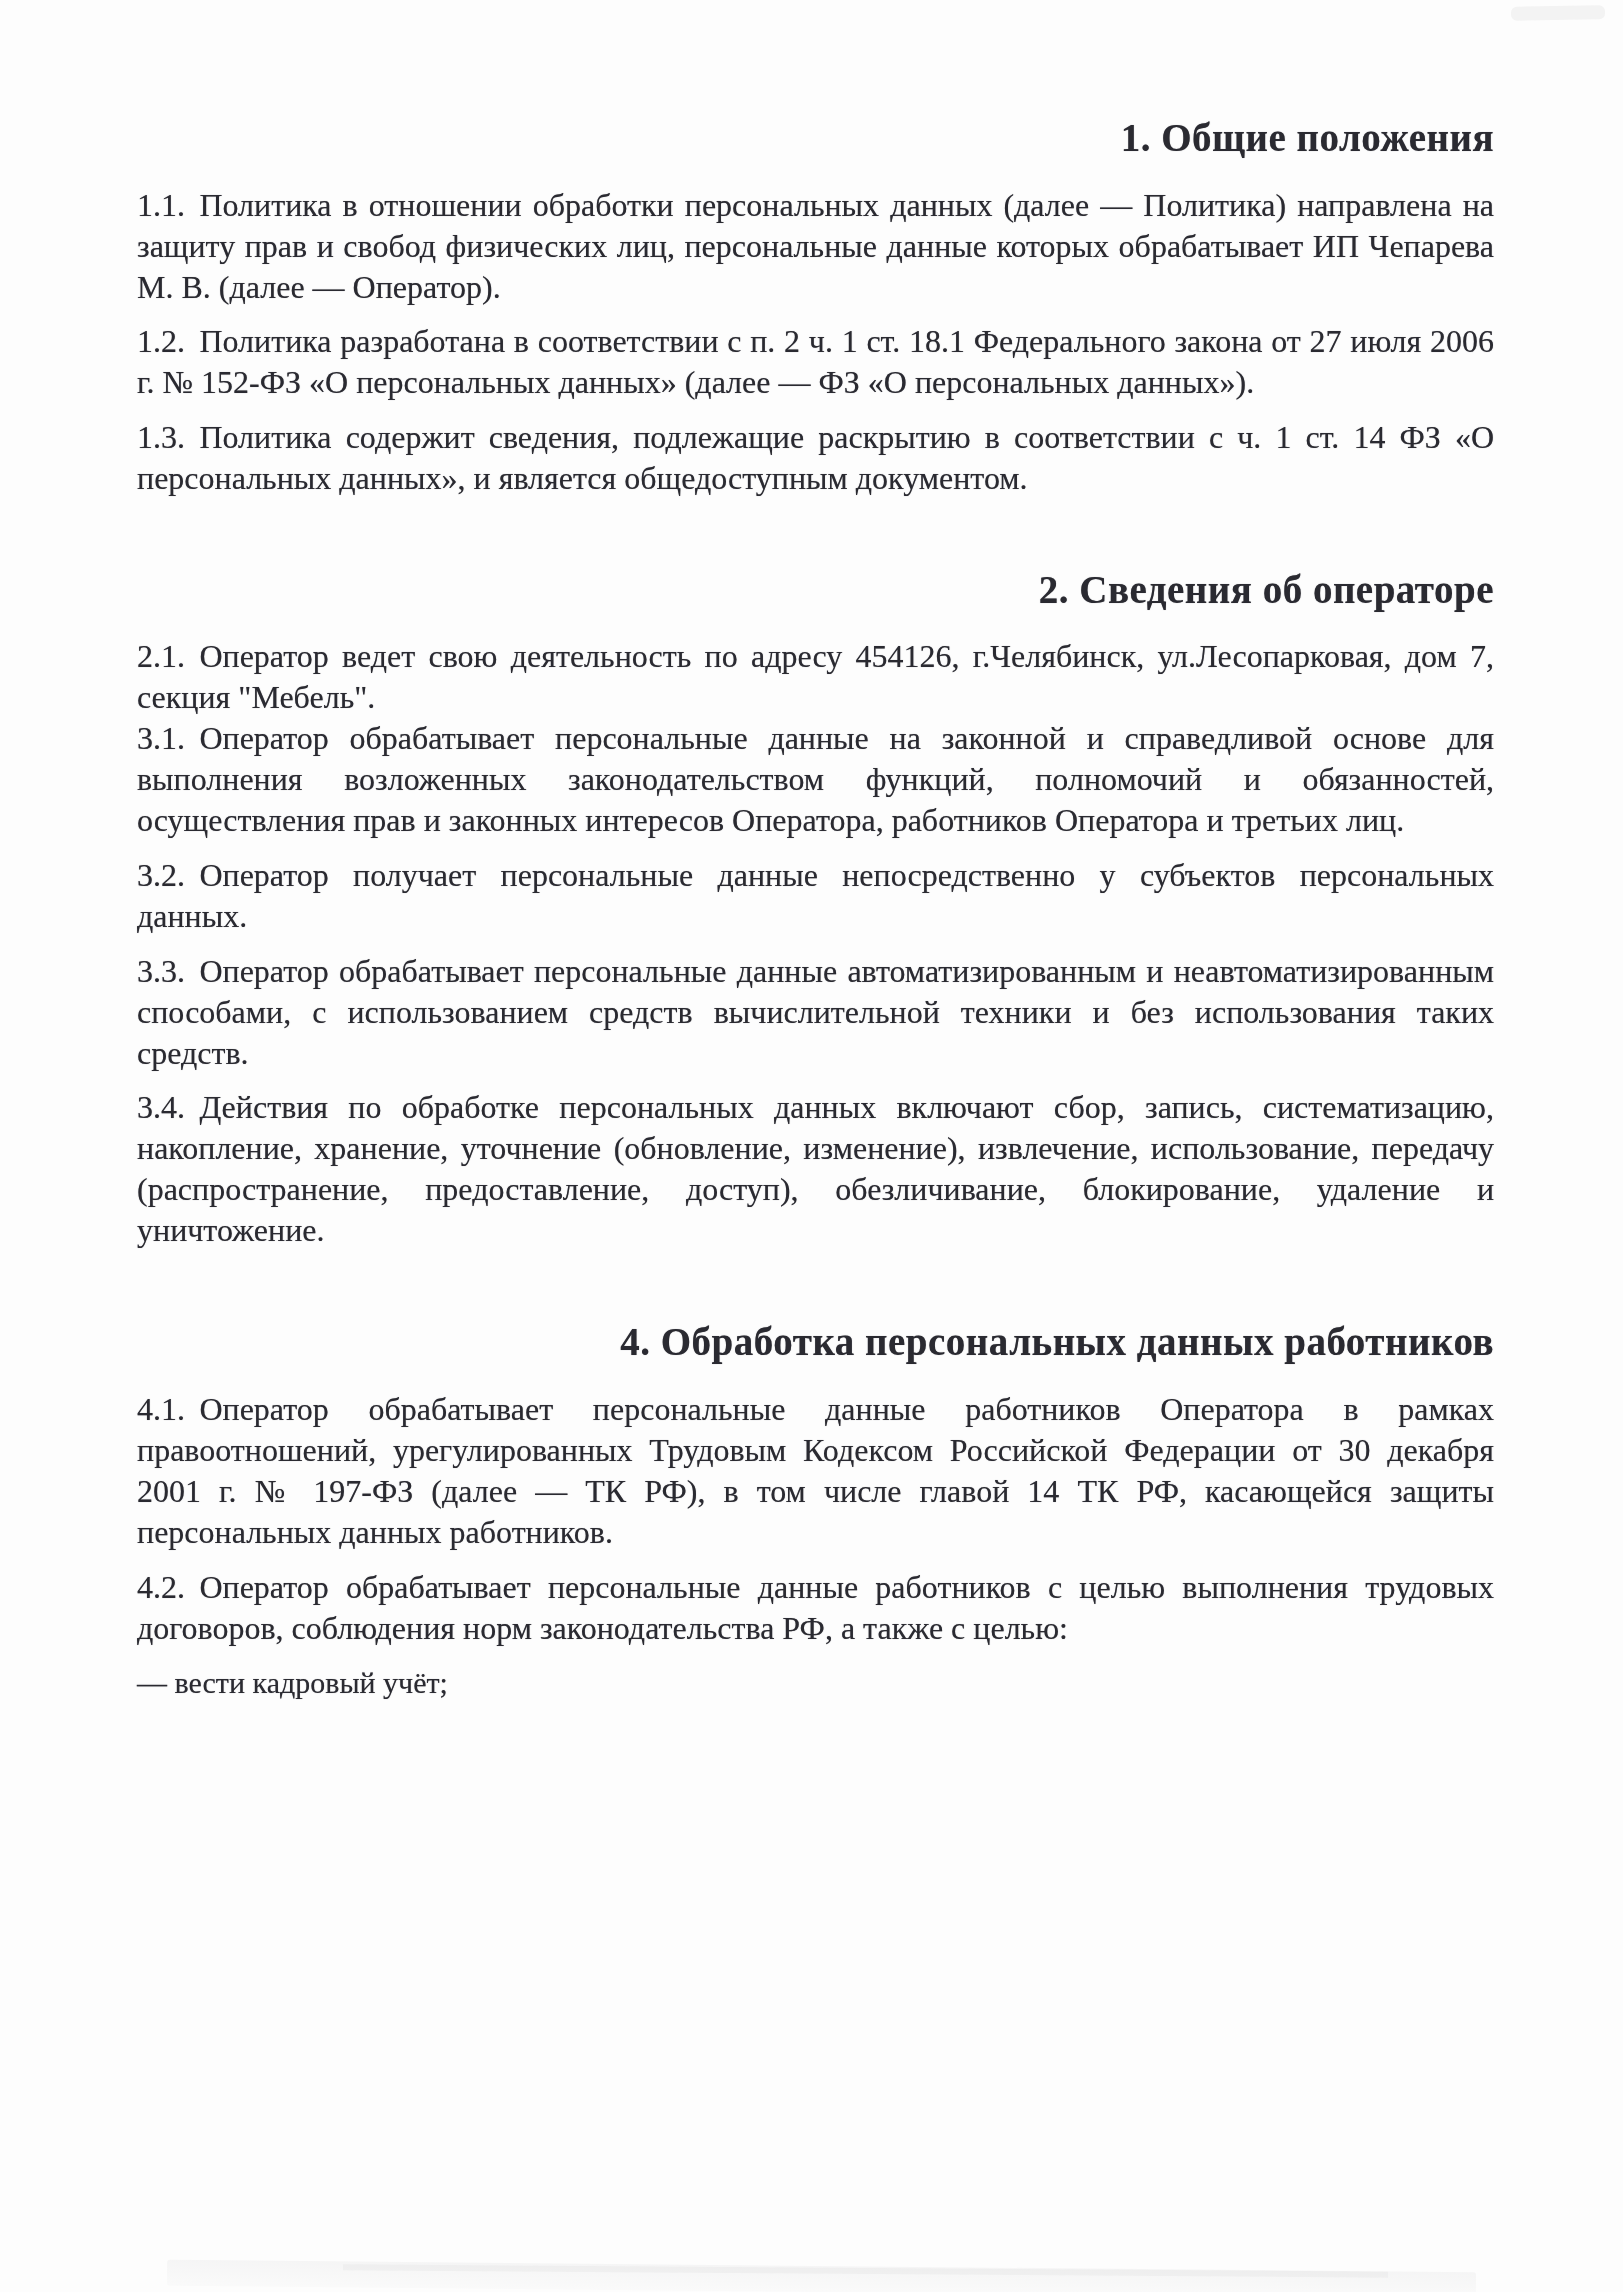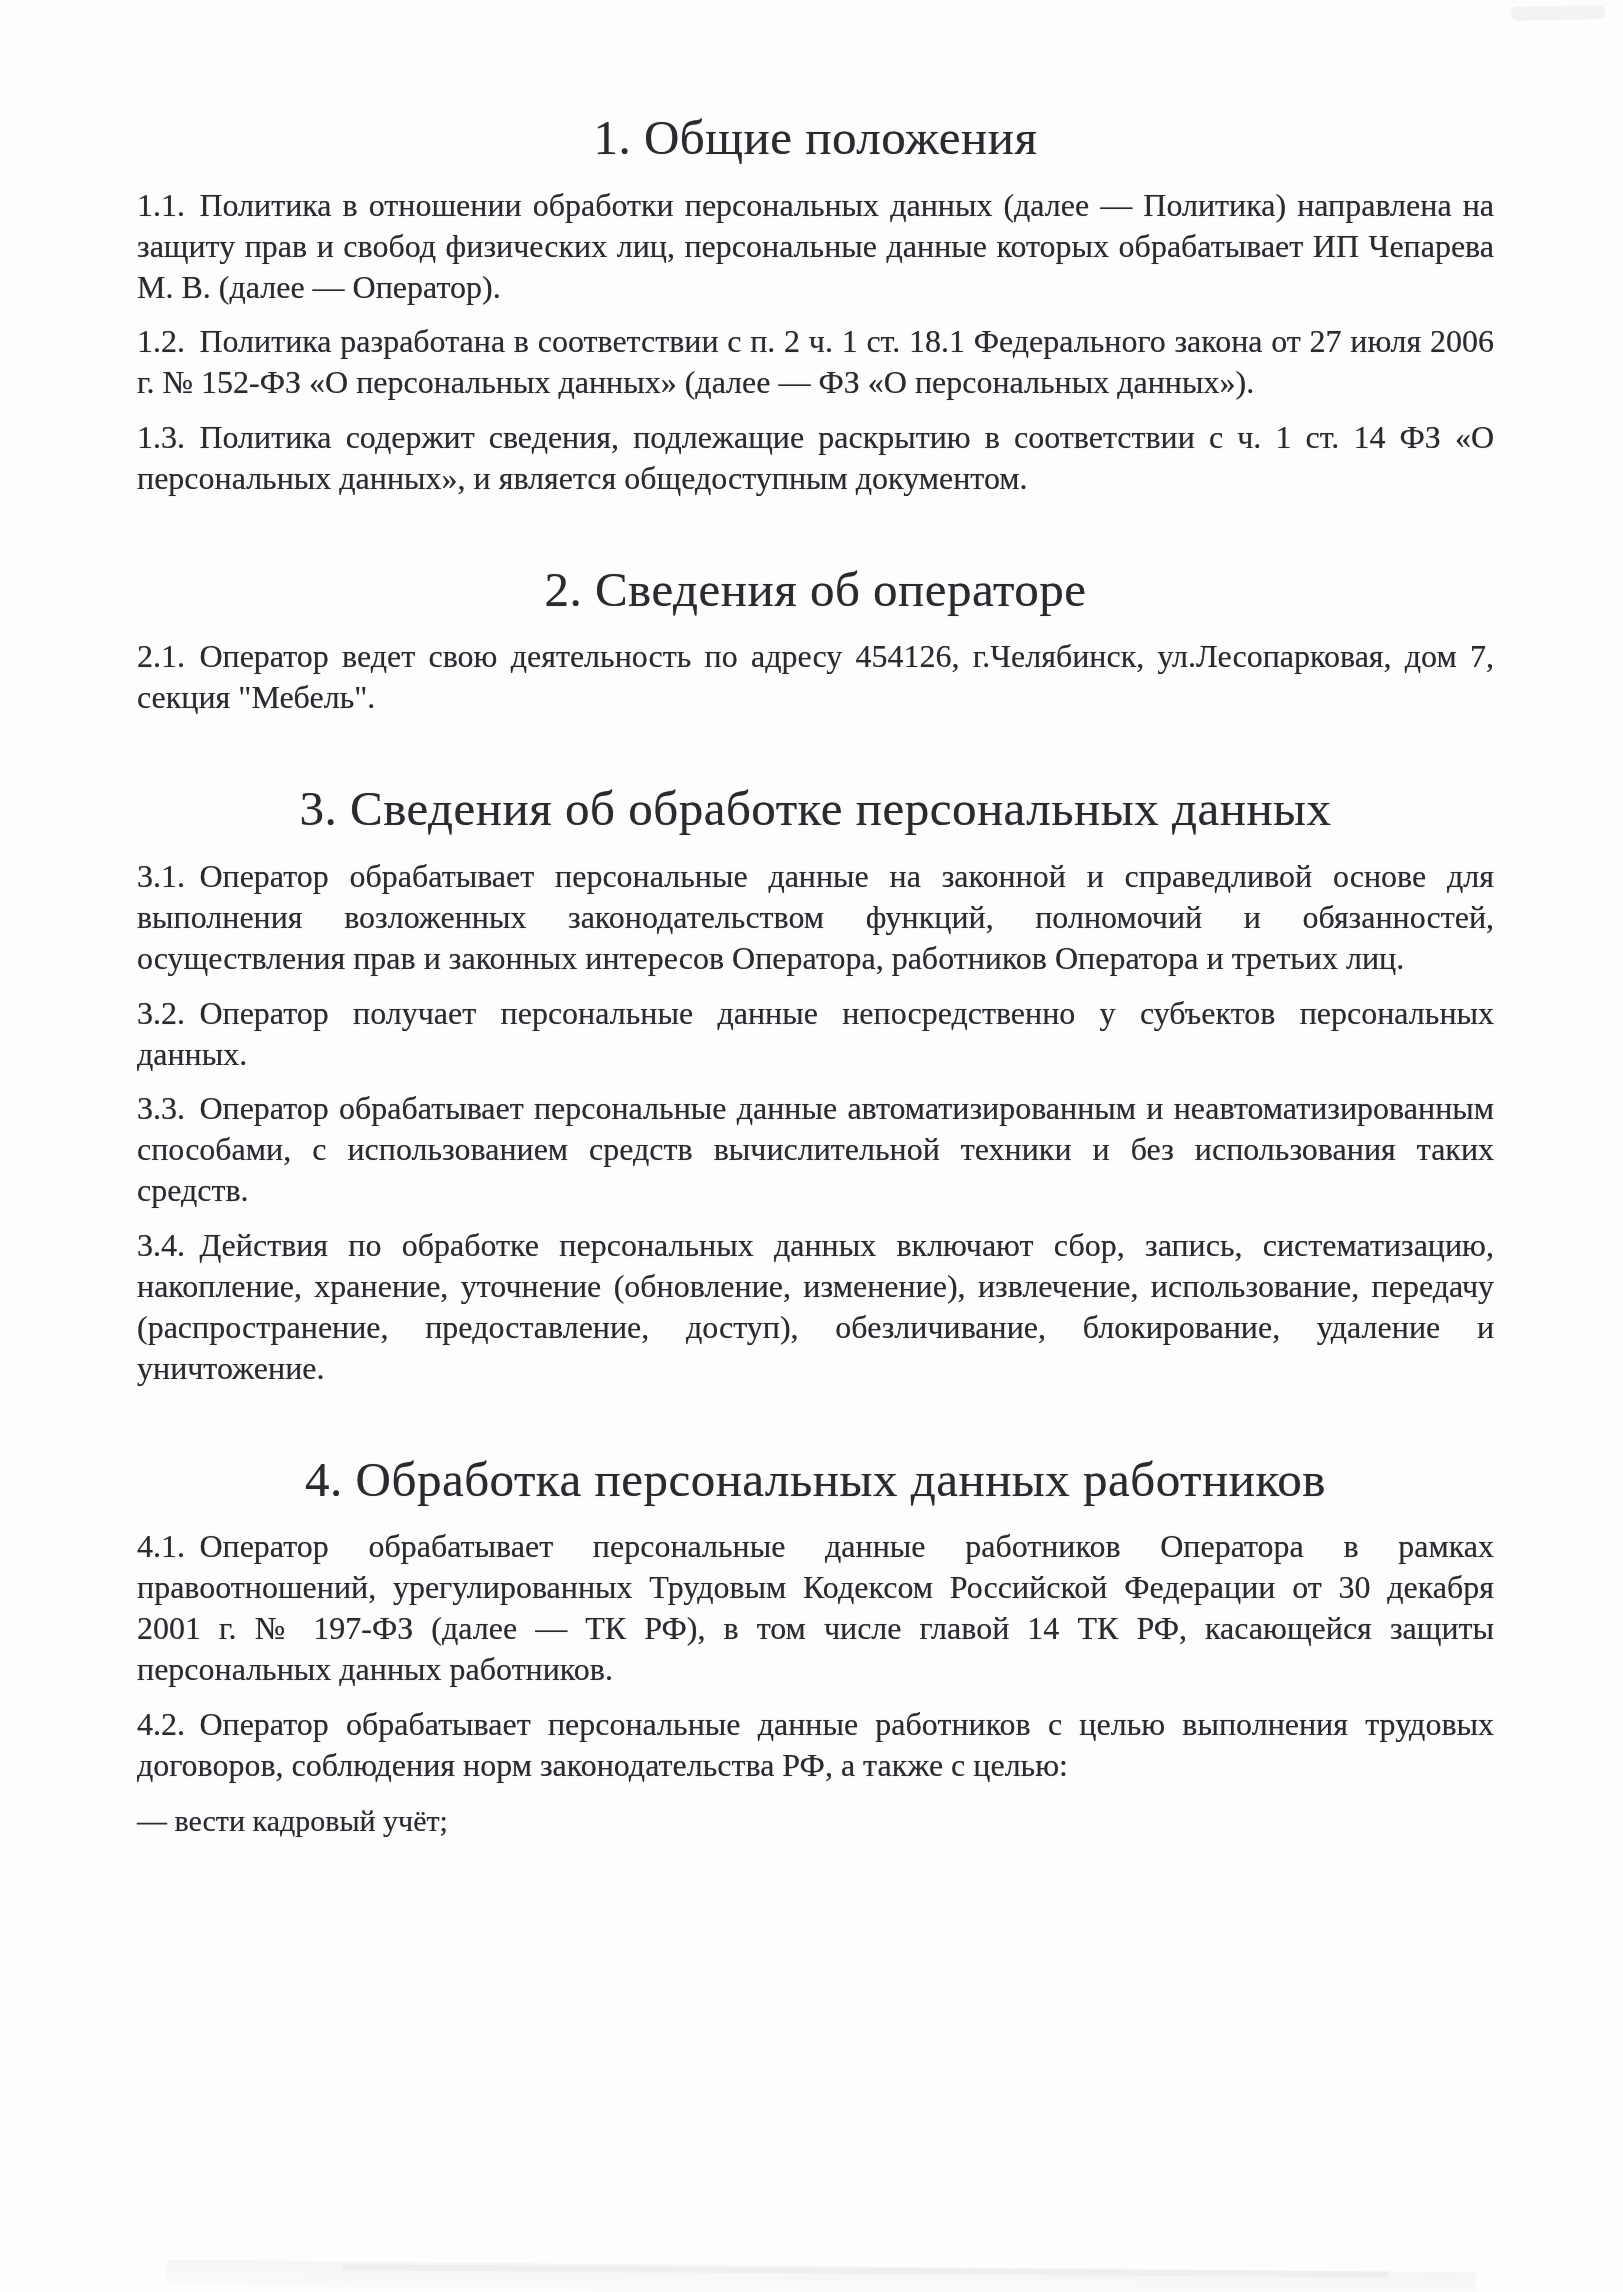--- a/index.html
+++ b/index.html
@@ -19,24 +19,24 @@
     color: #2a2a31;
     text-shadow: 0 0 0.8px rgba(42,42,49,0.55);
   }
   .content {
     position: absolute;
     top: 114px;
     left: 137px;
     width: 1357px;
   }
   .section-heading {
-    font-size: 49px;
+    font-size: 39px;
     line-height: 47px;
-    font-weight: normal;
-    text-align: center;
+    font-weight: bold;
+    text-align: right;
     margin: 0 0 23.5px 0;
     letter-spacing: 0.5px;
   }
   .section + .section .section-heading {
     margin-top: 67px;
   }
   .para {
     font-size: 32px;
     line-height: 41px;
     margin: 0 0 13.7px 0;
@@ -97,21 +97,20 @@
       <p class="para"><span class="pnum">1.2.</span><span>Политика разработана в соответствии с п. 2 ч. 1 ст. 18.1 Федерального закона от 27 июля 2006 г. № 152-ФЗ «О персональных данных» (далее — ФЗ «О персональных данных»).</span></p>
       <p class="para"><span class="pnum">1.3.</span><span>Политика содержит сведения, подлежащие раскрытию в соответствии с ч. 1 ст. 14 ФЗ «О персональных данных», и является общедоступным документом.</span></p>
     </div>
 
     <div class="section">
       <h1 class="section-heading">2. Сведения об операторе</h1>
       <p class="para"><span class="pnum">2.1.</span><span>Оператор ведет свою деятельность по адресу 454126, г.Челябинск, ул.Лесопарковая, дом 7, секция "Мебель".</span></p>
     </div>
 
     <div class="section">
-      <h1 class="section-heading">3. Сведения об обработке персональных данных</h1>
       <p class="para"><span class="pnum">3.1.</span><span>Оператор обрабатывает персональные данные на законной и справедливой основе для выполнения возложенных законодательством функций, полномочий и обязанностей, осуществления прав и законных интересов Оператора, работников Оператора и третьих лиц.</span></p>
       <p class="para"><span class="pnum">3.2.</span><span>Оператор получает персональные данные непосредственно у субъектов персональных данных.</span></p>
       <p class="para"><span class="pnum">3.3.</span><span>Оператор обрабатывает персональные данные автоматизированным и неавтоматизированным способами, с использованием средств вычислительной техники и без использования таких средств.</span></p>
       <p class="para"><span class="pnum">3.4.</span><span>Действия по обработке персональных данных включают сбор, запись, систематизацию, накопление, хранение, уточнение (обновление, изменение), извлечение, использование, передачу (распространение, предоставление, доступ), обезличивание, блокирование, удаление и уничтожение.</span></p>
     </div>
 
     <div class="section">
       <h1 class="section-heading">4. Обработка персональных данных работников</h1>
       <p class="para"><span class="pnum">4.1.</span><span>Оператор обрабатывает персональные данные работников Оператора в рамках правоотношений, урегулированных Трудовым Кодексом Российской Федерации от 30 декабря 2001 г. № 197-ФЗ (далее — ТК РФ), в том числе главой 14 ТК РФ, касающейся защиты персональных данных работников.</span></p>
       <p class="para"><span class="pnum">4.2.</span><span>Оператор обрабатывает персональные данные работников с целью выполнения трудовых договоров, соблюдения норм законодательства РФ, а также с целью:</span></p>

